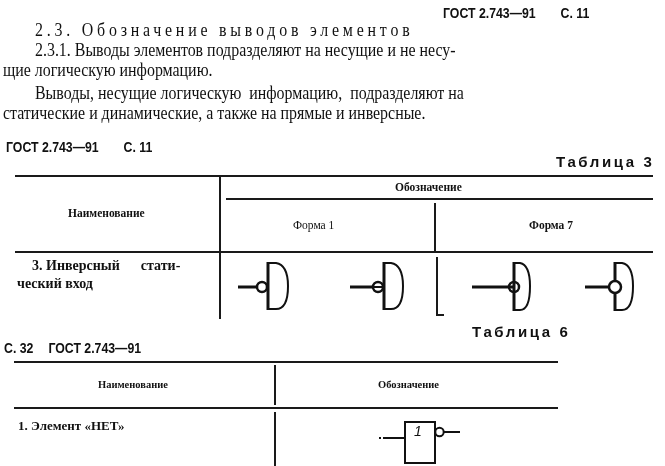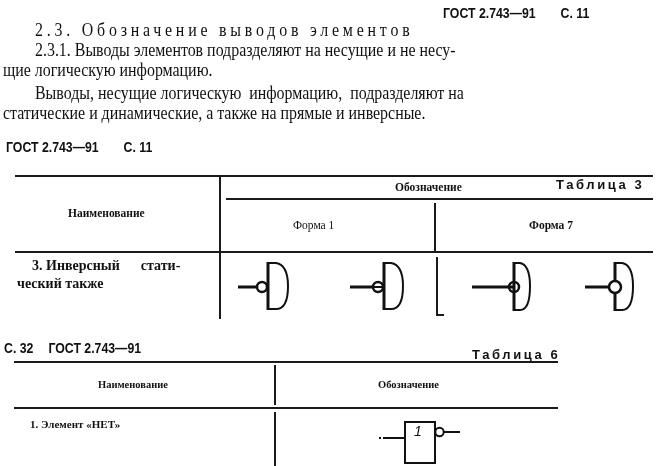--- a/index.html
+++ b/index.html
@@ -3,21 +3,21 @@
 <meta charset="utf-8">
 <style>
   html, body { margin: 0; padding: 0; background: #ffffff; }
   body { width: 665px; height: 466px; position: relative; overflow: hidden; color: #111; }
   .abs { position: absolute; white-space: nowrap; }
   .serif { font-family: "Liberation Serif", "DejaVu Serif", serif; }
   .cond { font-family: "Liberation Sans", "DejaVu Sans", sans-serif; font-weight: bold; }
   .hdr { font-size: 15px; transform: scaleX(0.82); transform-origin: left top; }
   .body-line { font-size: 18.5px; transform: scaleX(0.86); transform-origin: left top; }
   .spaced { letter-spacing: 4.2px; }
-  .tbl-title { font-size: 13px; letter-spacing: 2.6px; margin-top: 24px; }
+  .tbl-title { font-size: 15px; letter-spacing: 2.6px; }
   .hline { position: absolute; height: 2px; background: #1a1a1a; }
   .hline.thin { height: 1.5px; }
   .vline { position: absolute; width: 1.5px; background: #1a1a1a; }
   .th { font-size: 11.5px; }
   .cell-text { font-size: 14px; font-weight: bold; }
   svg { position: absolute; overflow: visible; }
 </style>
 </head>
 <body>
 
@@ -49,21 +49,21 @@
   <div class="hline" style="left:15px; top:251px; width:638px;"></div>
   <div class="vline" style="left:436px; top:257px; height:58px;"></div>
   <div class="hline thin" style="left:436px; top:314px; width:8px;"></div>
 
   <div class="abs serif th" style="left:68px; top:207px; font-weight:bold;">Наименование</div>
   <div class="abs serif th" style="left:395px; top:181px; font-weight:bold;">Обозначение</div>
   <div class="abs serif th" style="left:293px; top:219px; font-weight:normal;">Форма 1</div>
   <div class="abs serif th" style="left:529px; top:219px; font-weight:bold;">Форма 7</div>
 
   <div class="abs serif cell-text" style="left:32px; top:258px; white-space:pre;">3. Инверсный      стати-</div>
-  <div class="abs serif cell-text" style="left:17px; top:276px;">ческий также</div>
+  <div class="abs serif cell-text" style="left:17px; top:276px;">ческий вход</div>
 
   <svg style="left:236px; top:256px;" width="60" height="60" viewBox="0 0 60 60">
     <line x1="2" y1="31" x2="21" y2="31" stroke="#111" stroke-width="3"></line>
     <circle cx="26" cy="31" r="5" fill="#fff" stroke="#111" stroke-width="2.5"></circle>
     <line x1="32" y1="6" x2="32" y2="54" stroke="#111" stroke-width="3"></line>
     <path d="M32 7 L40 7 Q52 9 52 30 Q52 53 40 53 L32 53" fill="none" stroke="#111" stroke-width="2"></path>
   </svg>
 
   <svg style="left:348px; top:256px;" width="60" height="60" viewBox="0 0 60 60">
     <line x1="2" y1="31" x2="26" y2="31" stroke="#111" stroke-width="3"></line>
@@ -98,21 +98,21 @@
 
 <div>
   <div class="hline" style="left:14px; top:361px; width:544px;"></div>
   <div class="vline" style="left:274px; top:365px; height:40px;"></div>
   <div class="hline thin" style="left:14px; top:407px; width:544px;"></div>
   <div class="vline" style="left:274px; top:412px; height:54px;"></div>
 
   <div class="abs serif th" style="left:98px; top:379px; font-size:10.5px; font-weight:bold;">Наименование</div>
   <div class="abs serif th" style="left:378px; top:379px; font-size:10.5px; font-weight:bold;">Обозначение</div>
 
-  <div class="abs serif" style="left:30px; top:418px; font-size:11px; font-weight:bold;">1. Элемент «НЕТ»</div>
+  <div class="abs serif" style="left:18px; top:418px; font-size:13px; font-weight:bold;">1. Элемент «НЕТ»</div>
 
   <svg style="left:375px; top:418px;" width="90" height="48" viewBox="0 0 90 48">
     <line x1="4" y1="20" x2="6" y2="20" stroke="#111" stroke-width="2"></line>
     <line x1="8" y1="20" x2="30" y2="20" stroke="#111" stroke-width="2"></line>
     <rect x="30" y="4" width="30" height="41" fill="#fff" stroke="#111" stroke-width="2"></rect>
     <circle cx="64.5" cy="14" r="4.2" fill="#fff" stroke="#111" stroke-width="2"></circle>
     <line x1="69" y1="14" x2="85" y2="14" stroke="#111" stroke-width="2"></line>
   </svg>
   <div class="abs" style="left:414px; top:423px; font-family:'Liberation Sans', sans-serif; font-style:italic; font-size:14px;">1</div>
 </div>

